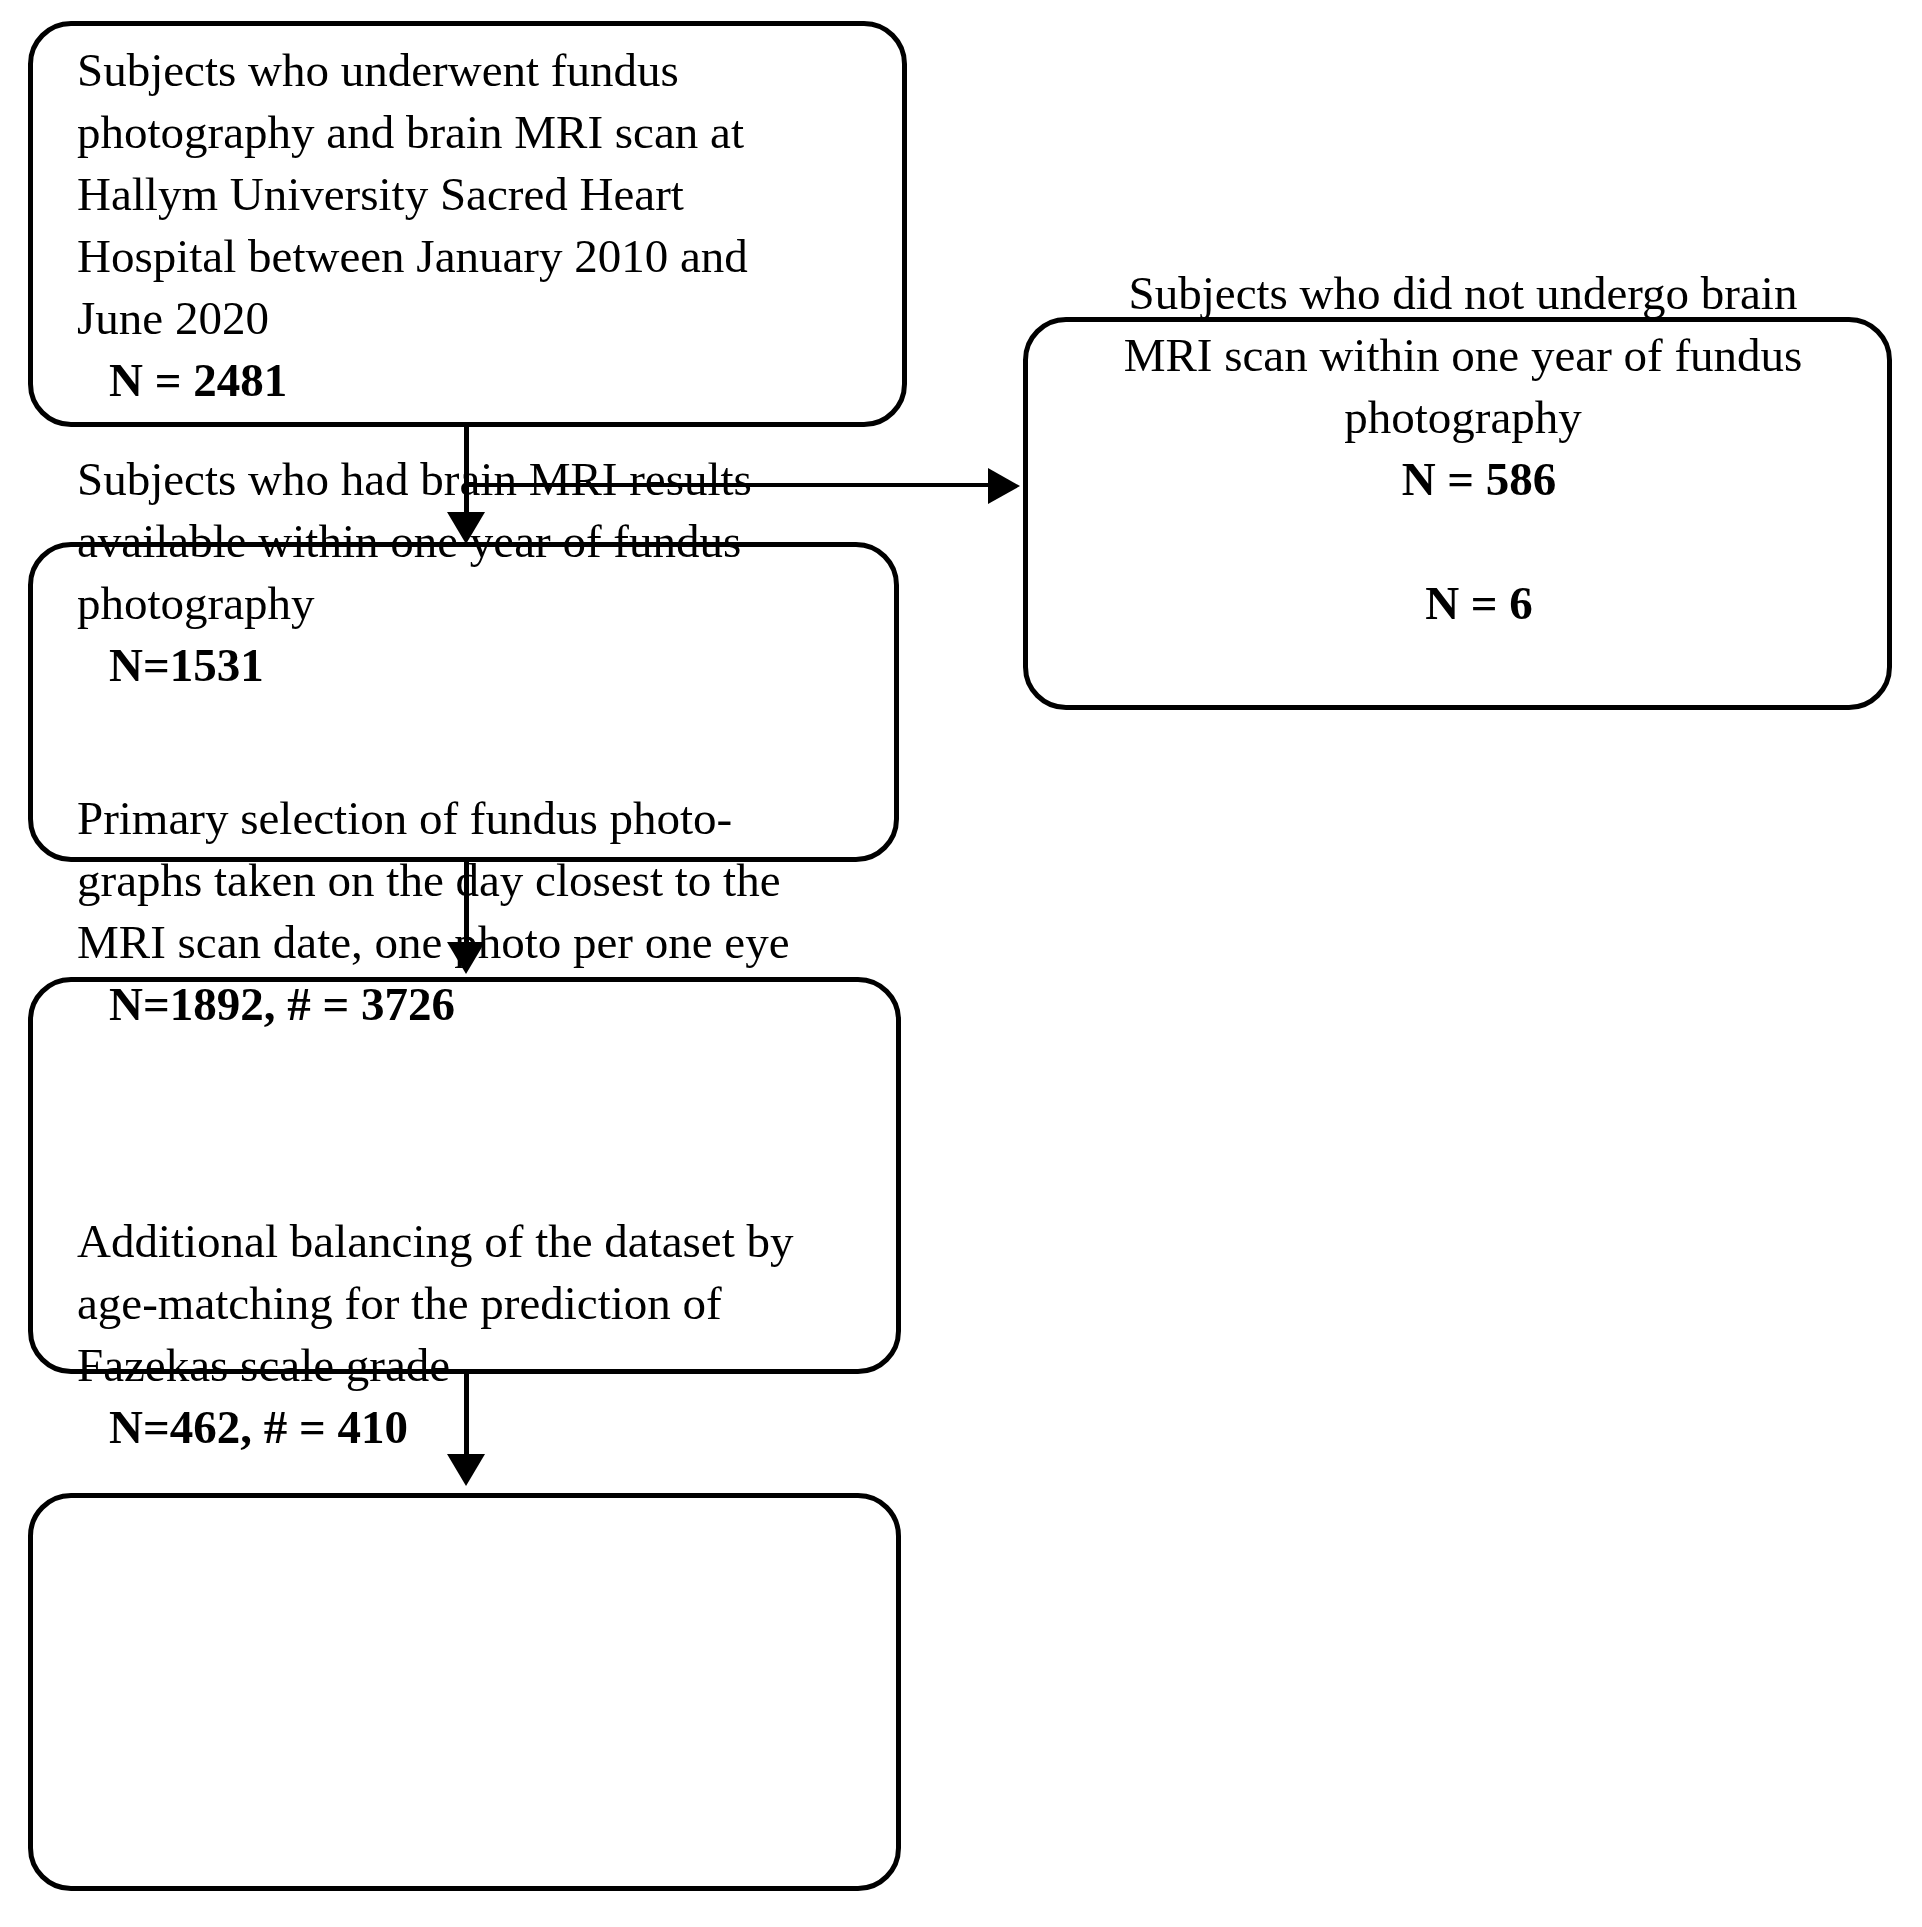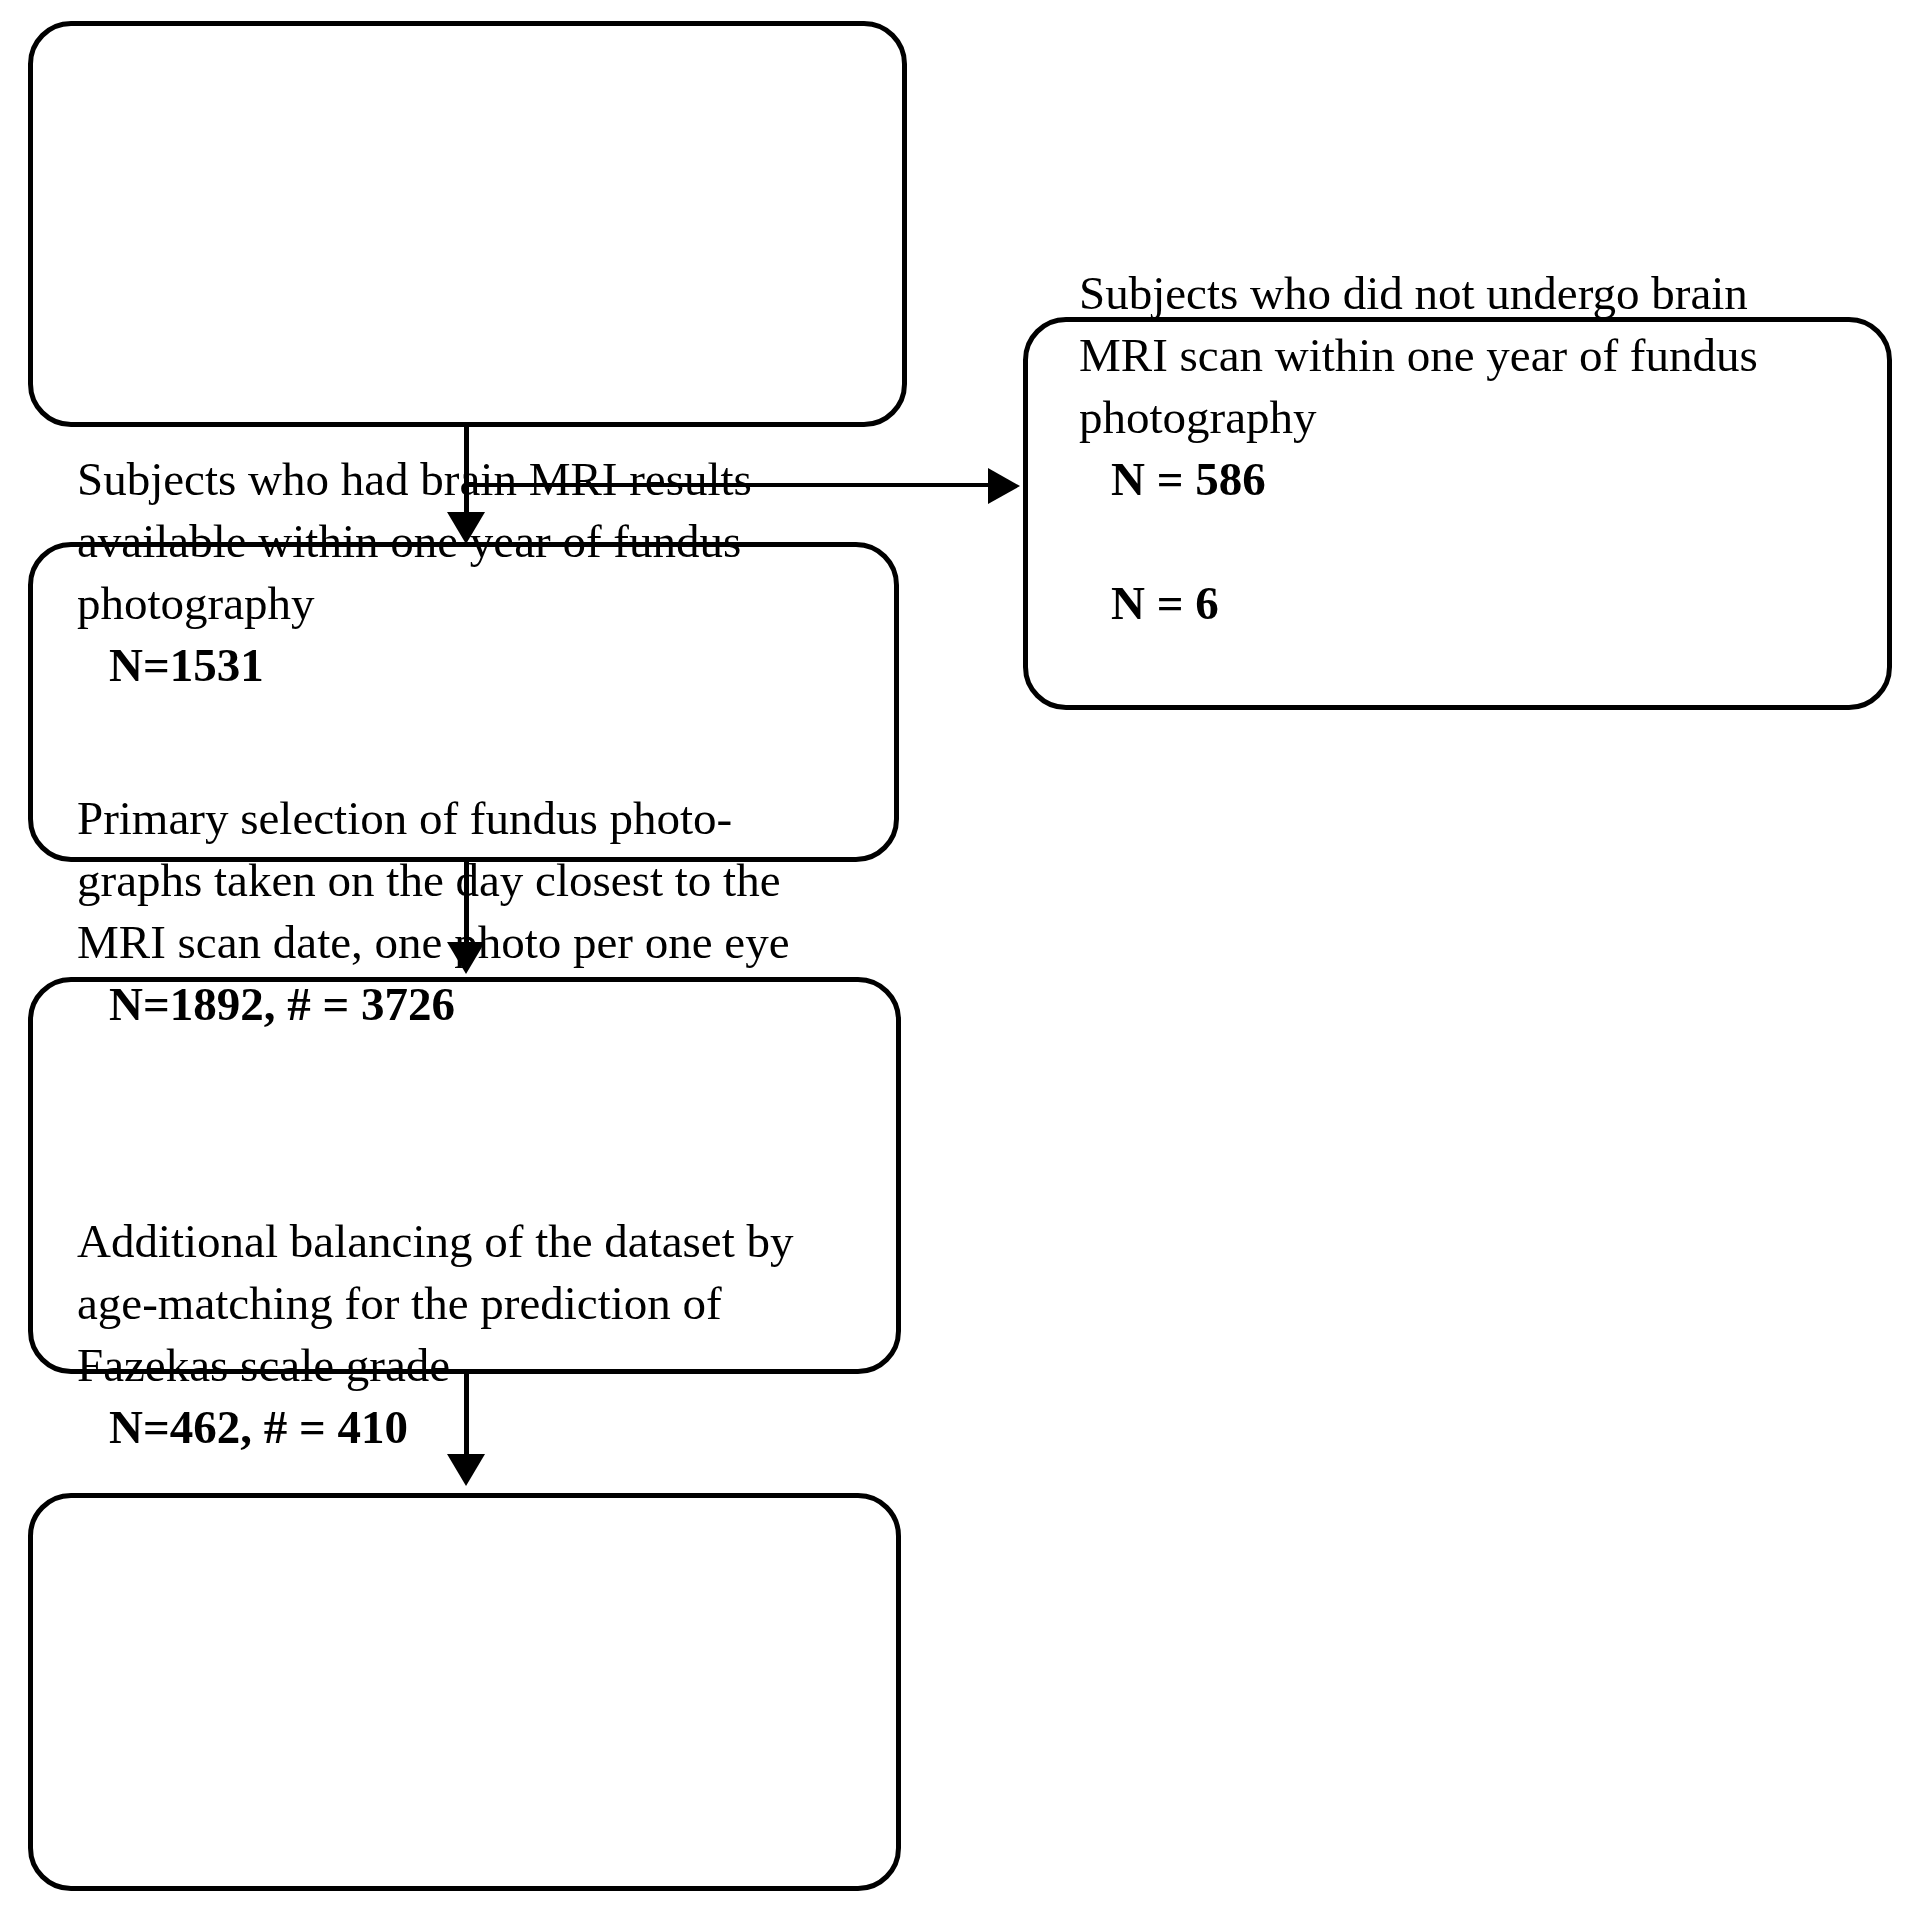--- a/index.html
+++ b/index.html
@@ -39,21 +39,21 @@
   #box-cohort      { left: 28px;   top: 20.6px;   width: 879px; height: 406px; }
   #box-mri-avail   { left: 28px;   top: 542px;  width: 871px; height: 320px; }
   #box-primary-sel { left: 28px;   top: 977px; width: 873px; height: 397px; }
   #box-balanced    { left: 28px;   top: 1493px; width: 873px; height: 398px; }
   #box-excluded    { left: 1023px; top: 317px;  width: 869px; height: 393px; }
 
   #text-cohort      { left: 77px;   top: 39px;   width: 759px; }
   #text-mri-avail   { left: 77px;   top: 448px;  width: 750px; }
   #text-primary-sel { left: 77px;   top: 787px;  width: 759px; }
   #text-balanced    { left: 77px;   top: 1190px; width: 759px; margin-top: 20px; }
-  #text-excluded    { left: 1079px; top: 262px;  width: 768px; }
+  #text-excluded    { left: 1079px; top: 262px;  width: 768px; text-align: center; }
 
   
   .conn-line-v {
     position: absolute;
     width: 4.7px;
     background: #000000;
   }
   .conn-line-h {
     position: absolute;
     height: 3.7px;
@@ -86,20 +86,21 @@
 
   #conn3-v     { left: 464px; top: 1374px; height: 84px; }
   #conn3-arrow { left: 447px; top: 1454px; }
 </style>
 </head>
 <body>
 
 <div id="canvas">
 
   <div class="flow-box" id="box-cohort"></div>
+  <div class="box-text" id="text-cohort"><span>Subjects who underwent fundus photography and brain MRI scan at Hallym University Sacred Heart Hospital between January 2010 and June 2020</span><br><span class="count-line">N = 2481</span></div>
 
   <div class="conn-line-v" id="conn1-v"></div>
   <div class="arrow-down" id="conn1-arrow"></div>
 
   <div class="conn-line-h" id="conn-excl-h"></div>
   <div class="arrow-right" id="conn-excl-arrow"></div>
 
   <div class="flow-box" id="box-excluded"></div>
   <div class="box-text" id="text-excluded"><span>Subjects who did not undergo brain MRI scan within one year of fundus photography</span><br><span class="count-line">N = 586</span><br><br><span class="count-line">N = 6</span></div>
 

